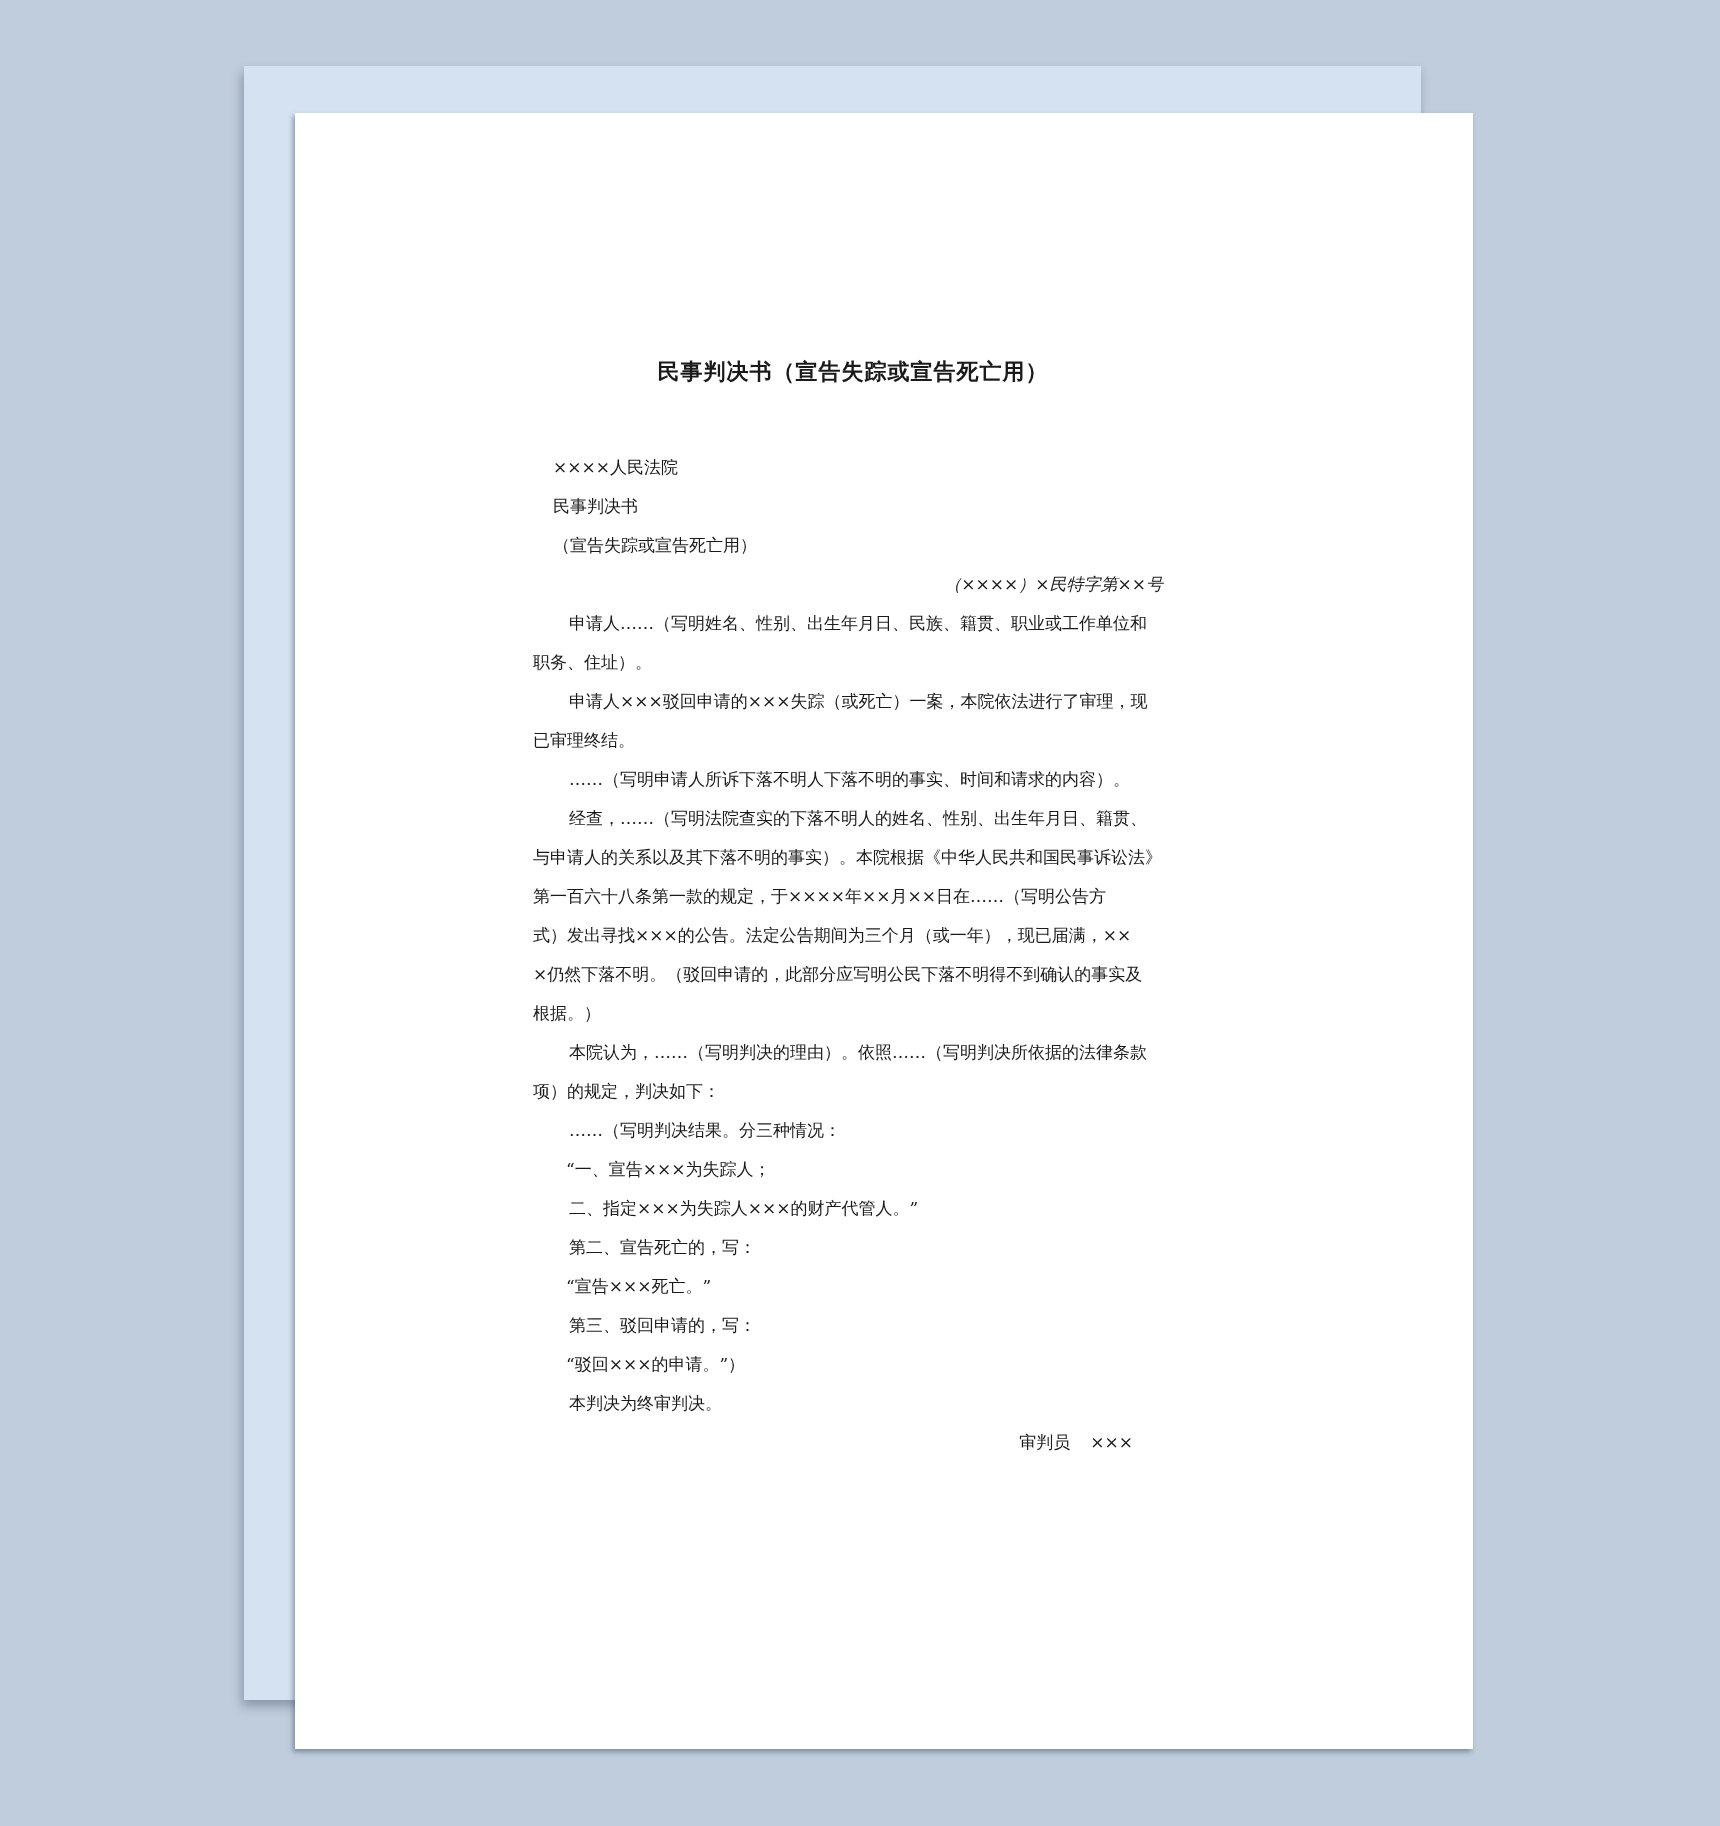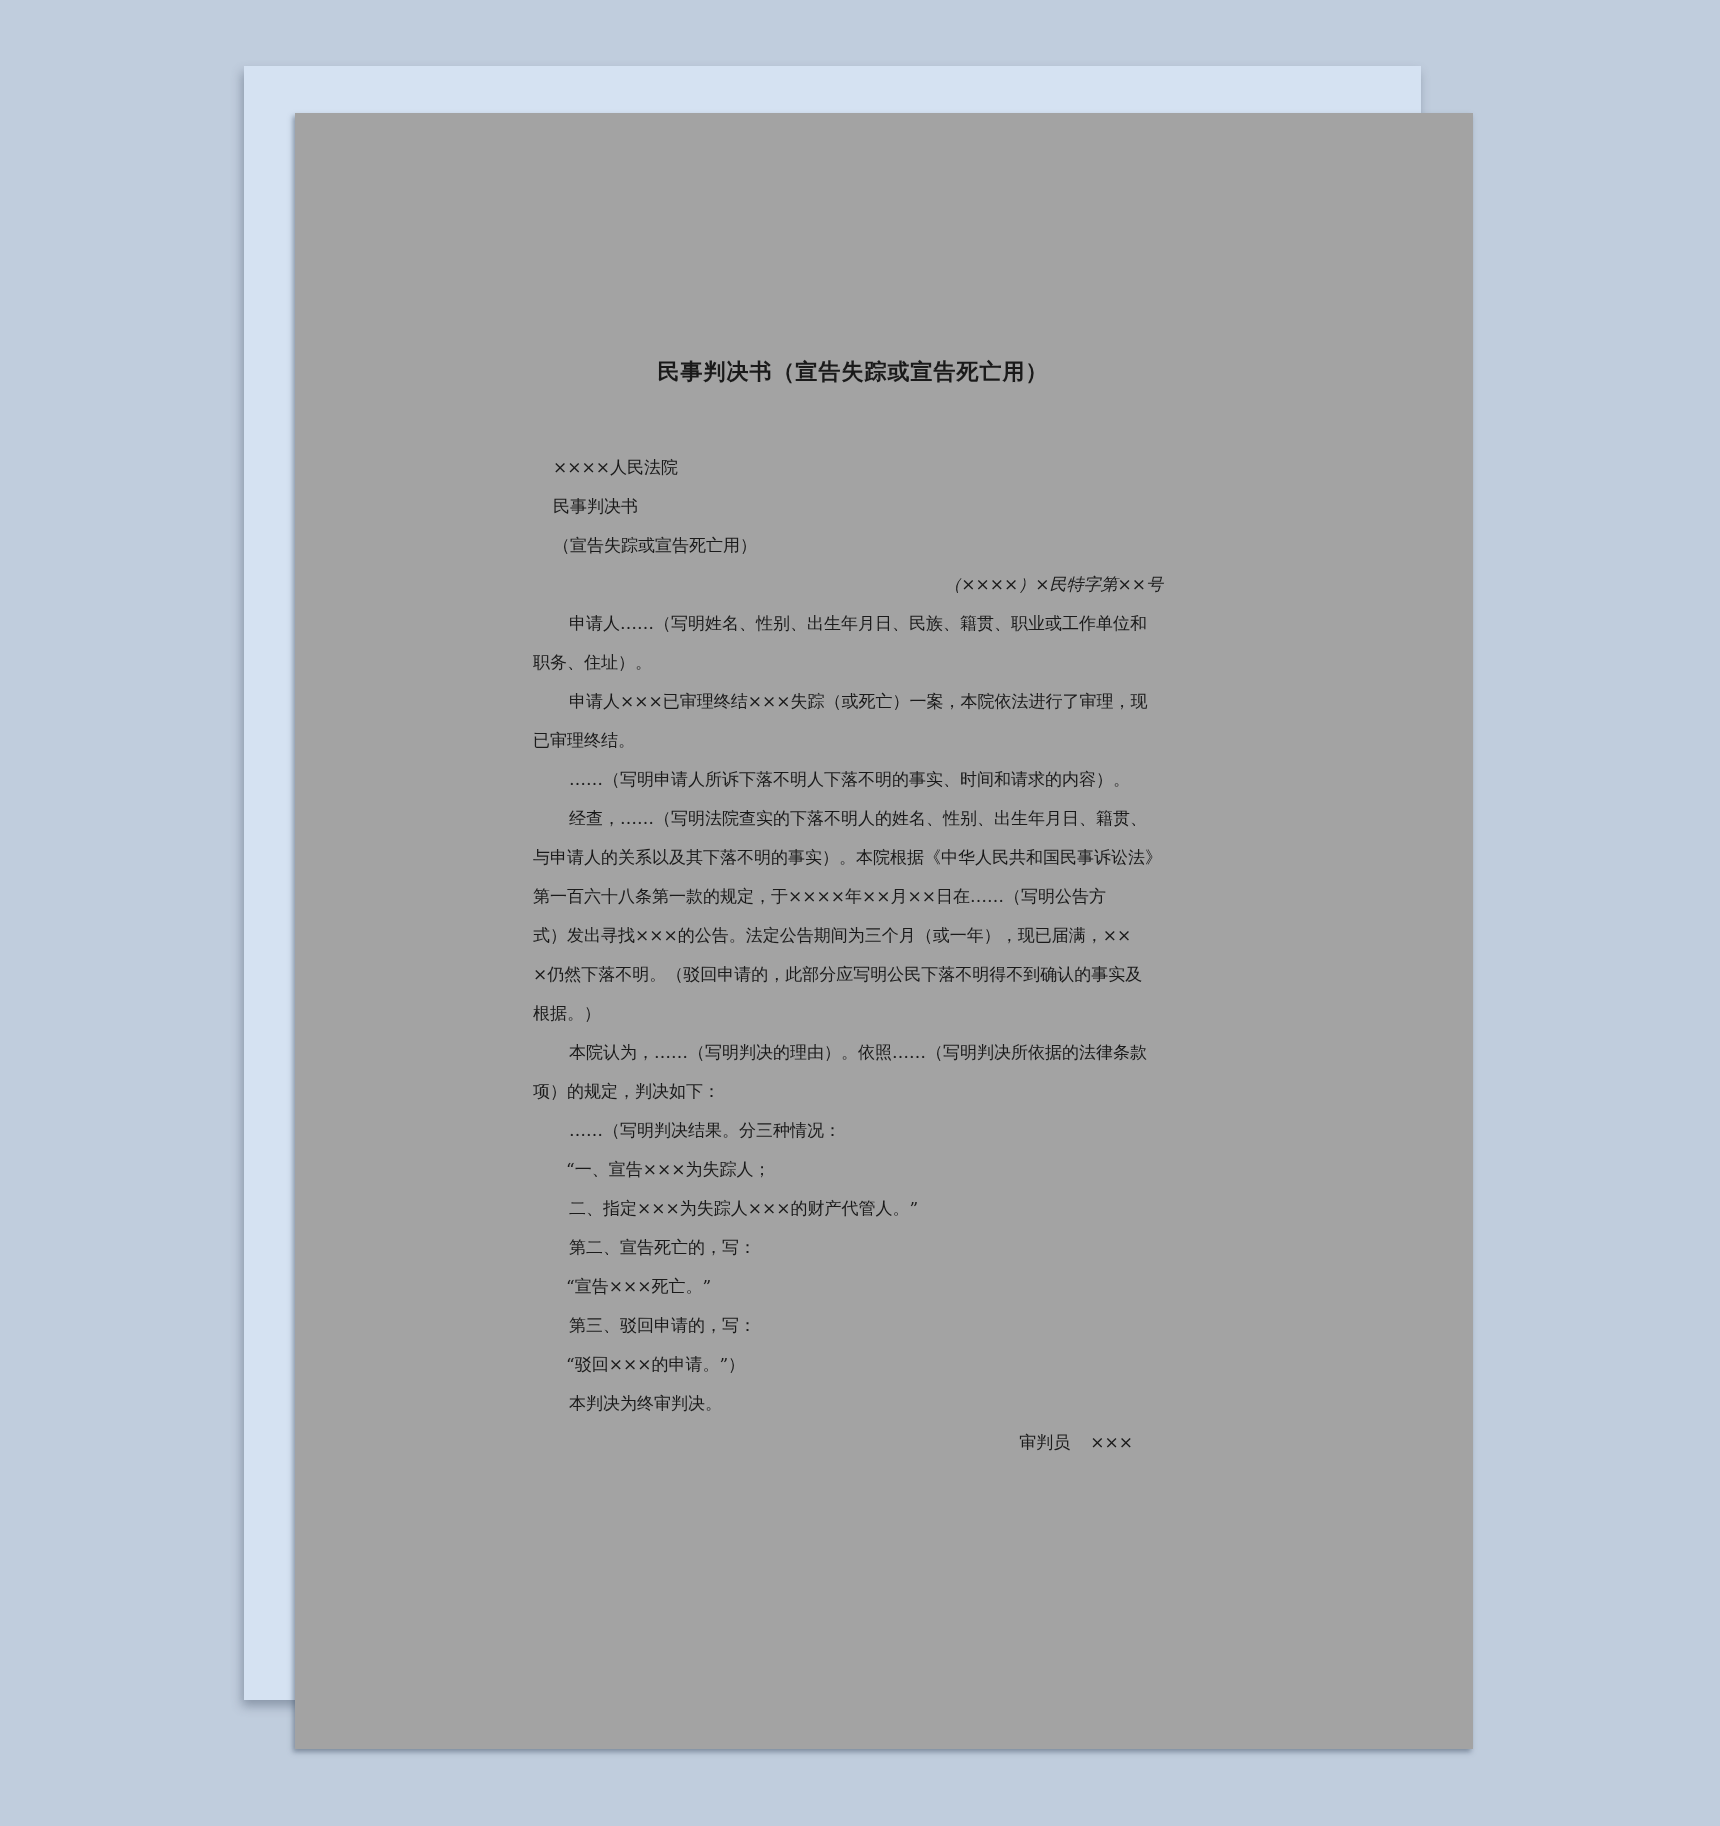--- a/index.html
+++ b/index.html
@@ -11,21 +11,21 @@
     }
     .back-page {
       position: absolute; left: 244px; top: 66px;
       width: 1177px; height: 1634px;
       background: #d5e2f2;
       box-shadow: -2px 6px 10px rgba(70,85,105,0.45);
     }
     .front-page {
       position: absolute; left: 295px; top: 113px;
       width: 1178px; height: 1636px;
-      background: #a3a3a3;
+      background: #ffffff;
       box-shadow: -2px 3px 5px rgba(70,85,105,0.55);
     }
     .doc {
       position: absolute; left: 238px; top: 0; width: 640px;
       color: #1a1a1a;
       font-size: 17px;
     }
     .title {
       position: absolute; left: 0; top: 244px; width: 640px;
       text-align: center; font-size: 22px; font-weight: bold; letter-spacing: 1px;
@@ -50,21 +50,21 @@
     <div class="title">民事判决书（宣告失踪或宣告死亡用）</div>
 
     <div class="body-block">
       <div class="line center">××××人民法院</div>
       <div class="line center">民事判决书</div>
       <div class="line center">（宣告失踪或宣告死亡用）</div>
       <div class="line right-case">（××××）×民特字第××号</div>
 
       <div class="line indent">申请人……（写明姓名、性别、出生年月日、民族、籍贯、职业或工作单位和</div>
       <div class="line">职务、住址）。</div>
-      <div class="line indent">申请人×××已审理终结×××失踪（或死亡）一案，本院依法进行了审理，现</div>
+      <div class="line indent">申请人×××驳回申请的×××失踪（或死亡）一案，本院依法进行了审理，现</div>
       <div class="line">已审理终结。</div>
       <div class="line indent">……（写明申请人所诉下落不明人下落不明的事实、时间和请求的内容）。</div>
       <div class="line indent">经查，……（写明法院查实的下落不明人的姓名、性别、出生年月日、籍贯、</div>
       <div class="line">与申请人的关系以及其下落不明的事实）。本院根据《中华人民共和国民事诉讼法》</div>
       <div class="line">第一百六十八条第一款的规定，于××××年××月××日在……（写明公告方</div>
       <div class="line">式）发出寻找×××的公告。法定公告期间为三个月（或一年），现已届满，××</div>
       <div class="line">×仍然下落不明。（驳回申请的，此部分应写明公民下落不明得不到确认的事实及</div>
       <div class="line">根据。）</div>
       <div class="line indent">本院认为，……（写明判决的理由）。依照……（写明判决所依据的法律条款</div>
       <div class="line">项）的规定，判决如下：</div>

